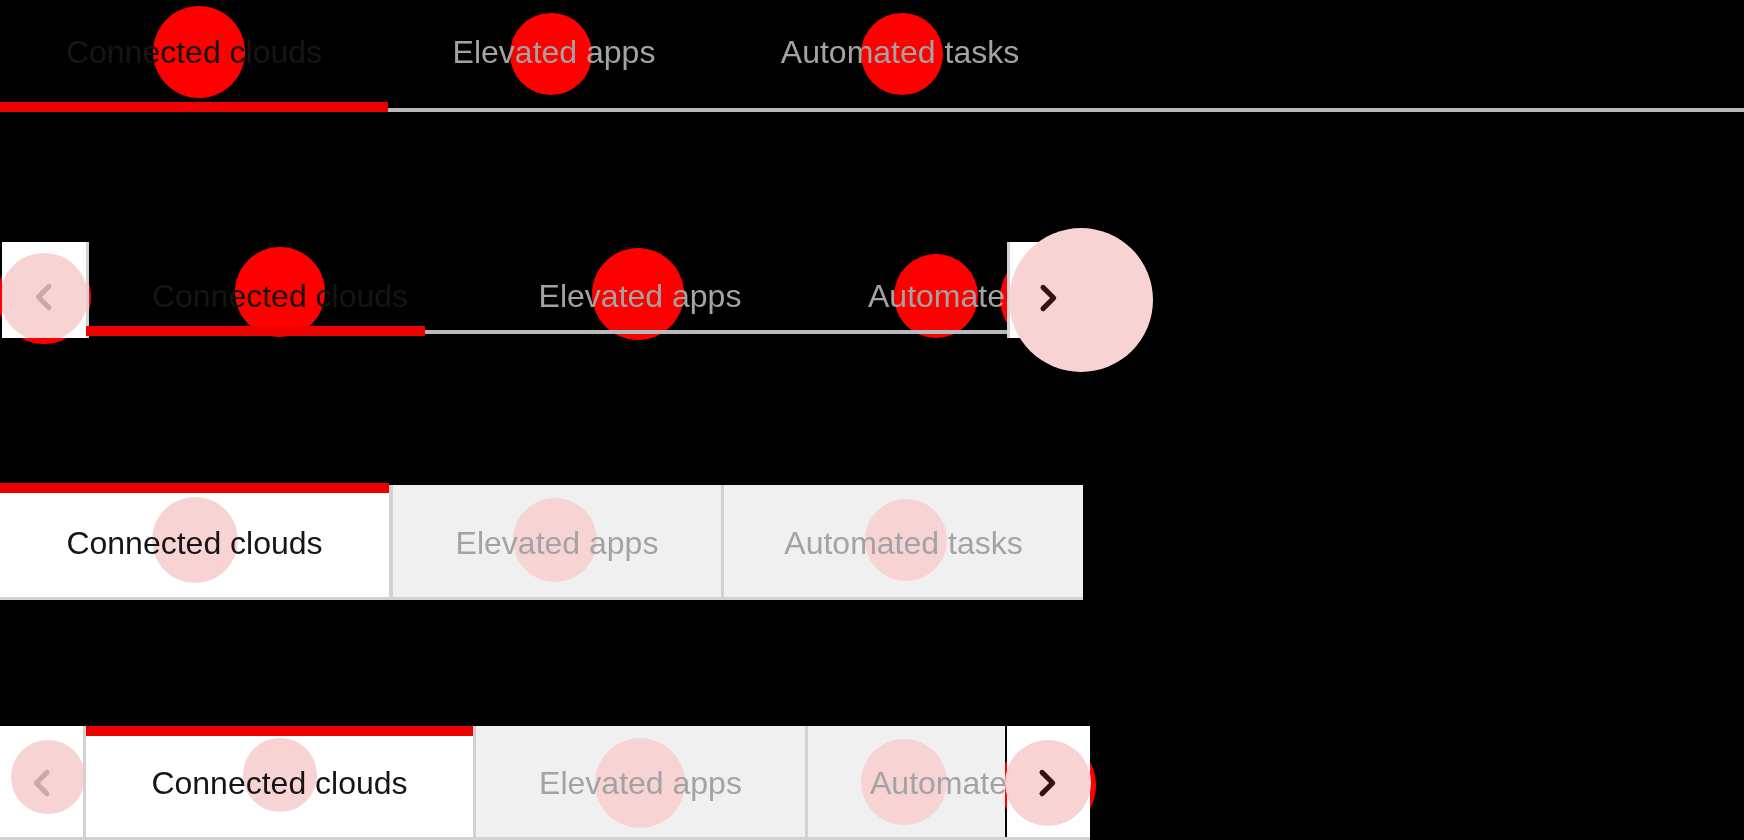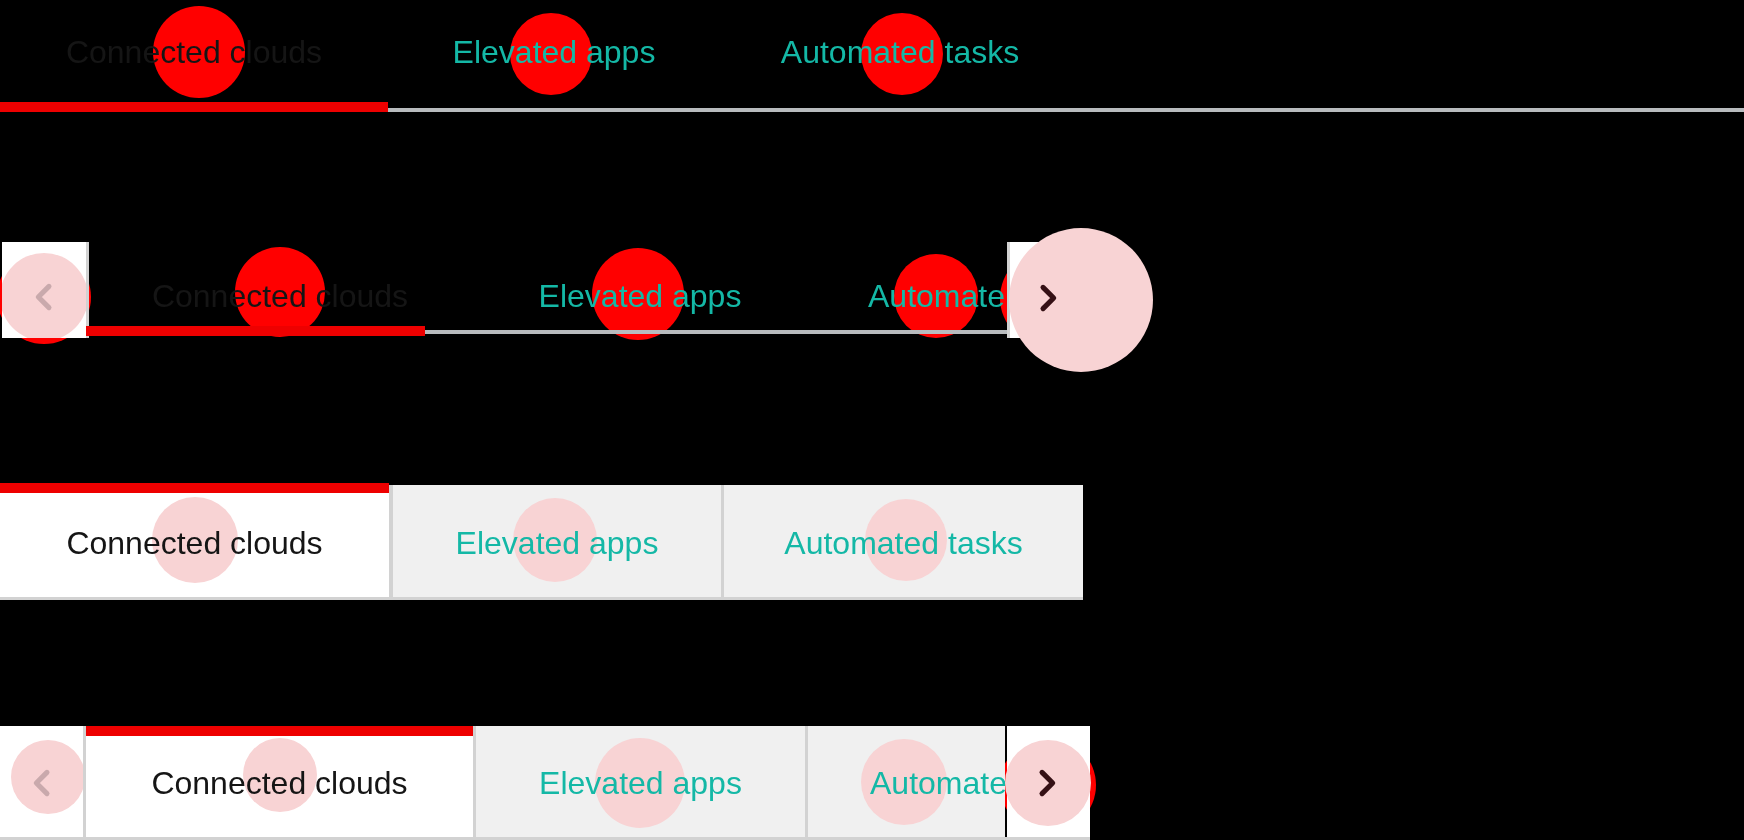--- a/index.html
+++ b/index.html
@@ -4,21 +4,21 @@
 <style>
   html,body{margin:0;padding:0;background:#000;}
   #canvas{position:relative;width:1744px;height:840px;background:#000000;overflow:hidden;
           font-family:"Liberation Sans", sans-serif;padding-left:37px;}
   .circ{position:absolute;border-radius:50%;}
   .red{background:#ff0000;}
   .pink{background:#f8d3d4;}
   .lbl{position:absolute;font-size:32px;line-height:44px;height:44px;white-space:nowrap;
        text-align:center;box-sizing:border-box;}
   .lbl.active{color:#151515;}
-  .lbl.inactive{color:#14b8a6;}
+  .lbl.inactive{color:#a3a3a3;}
   .lbl.clip{text-align:left;overflow:hidden;padding-left:62px;}
   .bar{position:absolute;}
   .redbar{background:#ee0000;}
   .graybar{background:#b8bbbe;}
   .divbar{background:#d2d2d2;}
   .btn{position:absolute;background:#ffffff;box-sizing:border-box;overflow:hidden;}
   .tabbg{position:absolute;box-sizing:border-box;}
   .tabbg.activebg{background:#ffffff;border-top:10px solid #ee0000;}
   .tabbg.inactivebg{background:#f0f0f0;border-left:3px solid #d2d2d2;}
   .chev{position:absolute;width:34px;height:34px;}

